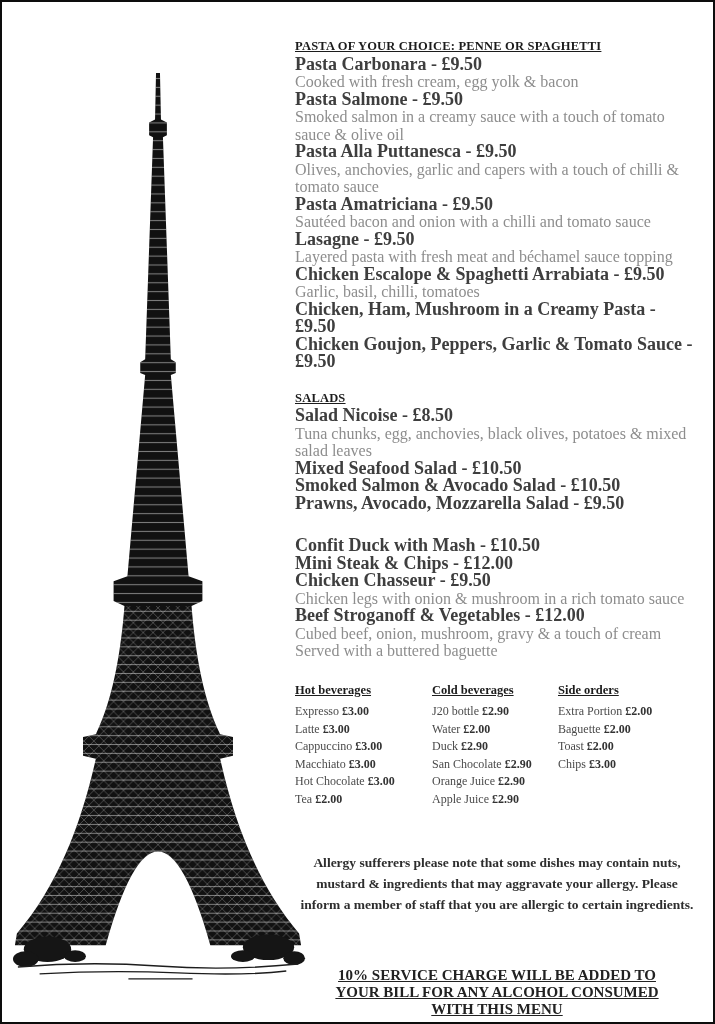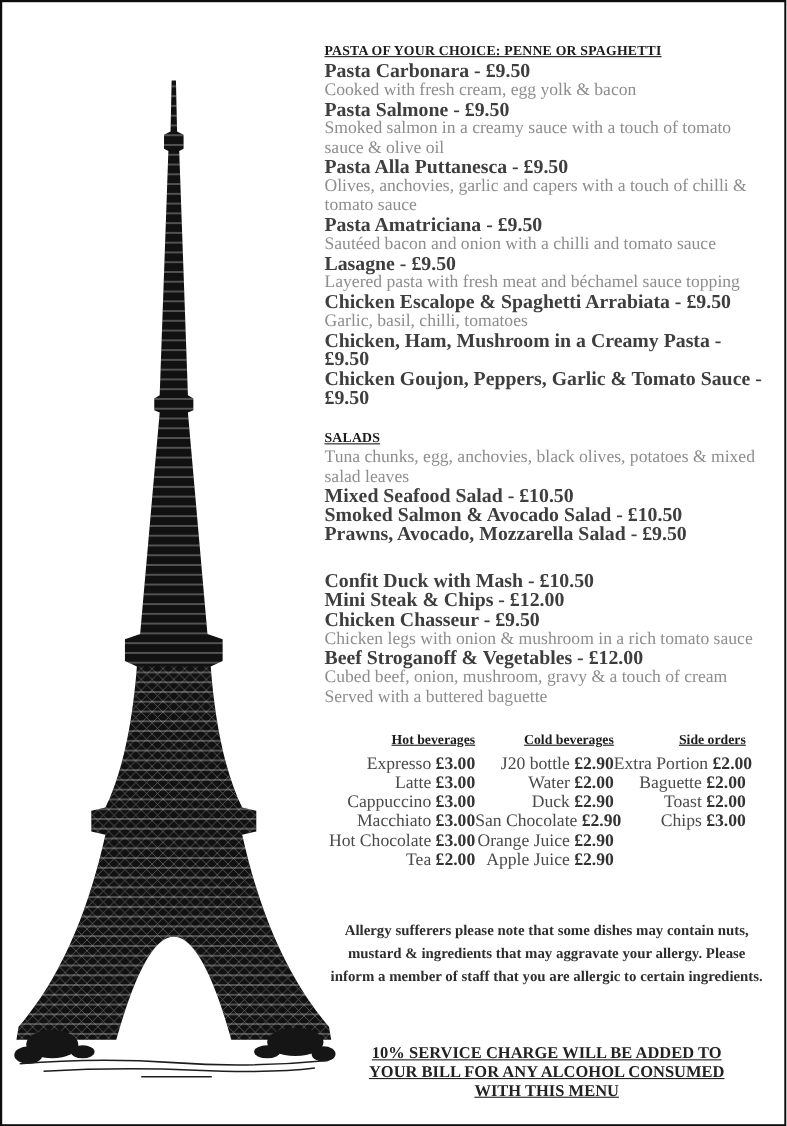--- a/index.html
+++ b/index.html
@@ -42,36 +42,35 @@
   .item-desc{
     font-weight:normal;
     font-size:16px;
     color:#8d8d8d;
     line-height:17.5px;
   }
   .section.no-head{margin-top:25px;}
   .bev-row{
     display:flex;
     margin-top:22px;
-    text-align:right;
   }
   .bev-col{flex:0 0 auto;}
   .bev-col:nth-child(1){width:137px;}
   .bev-col:nth-child(2){width:126px;}
   .bev-col:nth-child(3){width:120px;}
   .bev-heading{
     font-weight:bold;
     font-size:12.5px;
     color:#1c1c1c;
     text-decoration:underline;
     line-height:17.5px;
     margin-bottom:4px;
   }
   .bev-item{
-    font-size:16px;
+    font-size:12px;
     color:#4a4a4a;
     line-height:17.5px;
     white-space:nowrap;
   }
   .bev-item .price{font-weight:bold;color:#333;}
   .allergy{
     margin:44px auto 0 auto;
     width:400px;
     text-align:center;
     font-weight:bold;
@@ -177,20 +176,21 @@
           <div class="item-desc">Sautéed bacon and onion with a chilli and tomato sauce</div>
           <div class="item-name">Lasagne - £9.50</div>
           <div class="item-desc">Layered pasta with fresh meat and béchamel sauce topping</div>
           <div class="item-name">Chicken Escalope &amp; Spaghetti Arrabiata - £9.50</div>
           <div class="item-desc">Garlic, basil, chilli, tomatoes</div>
           <div class="item-name">Chicken, Ham, Mushroom in a Creamy Pasta - £9.50</div>
           <div class="item-name">Chicken Goujon, Peppers, Garlic &amp; Tomato Sauce - £9.50</div>
         </div>
         <div class="section">
           <div class="heading">SALADS</div>
+          <div class="item-name">Salad Nicoise - £8.50</div>
           <div class="item-desc">Tuna chunks, egg, anchovies, black olives, potatoes &amp; mixed salad leaves</div>
           <div class="item-name">Mixed Seafood Salad - £10.50</div>
           <div class="item-name">Smoked Salmon &amp; Avocado Salad - £10.50</div>
           <div class="item-name">Prawns, Avocado, Mozzarella Salad - £9.50</div>
         </div>
         <div class="section no-head">
           <div class="item-name">Confit Duck with Mash - £10.50</div>
           <div class="item-name">Mini Steak &amp; Chips - £12.00</div>
           <div class="item-name">Chicken Chasseur - £9.50</div>
           <div class="item-desc">Chicken legs with onion &amp; mushroom in a rich tomato sauce</div>

